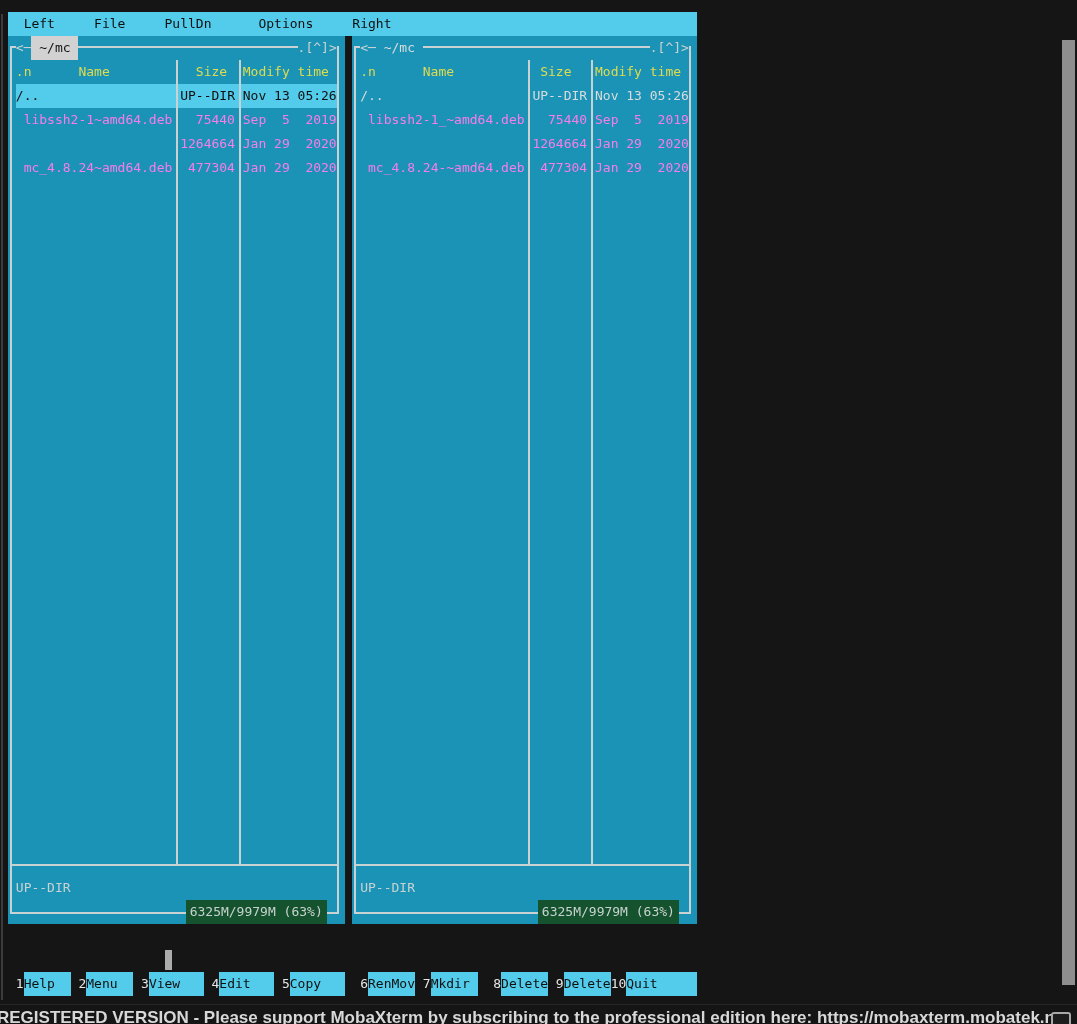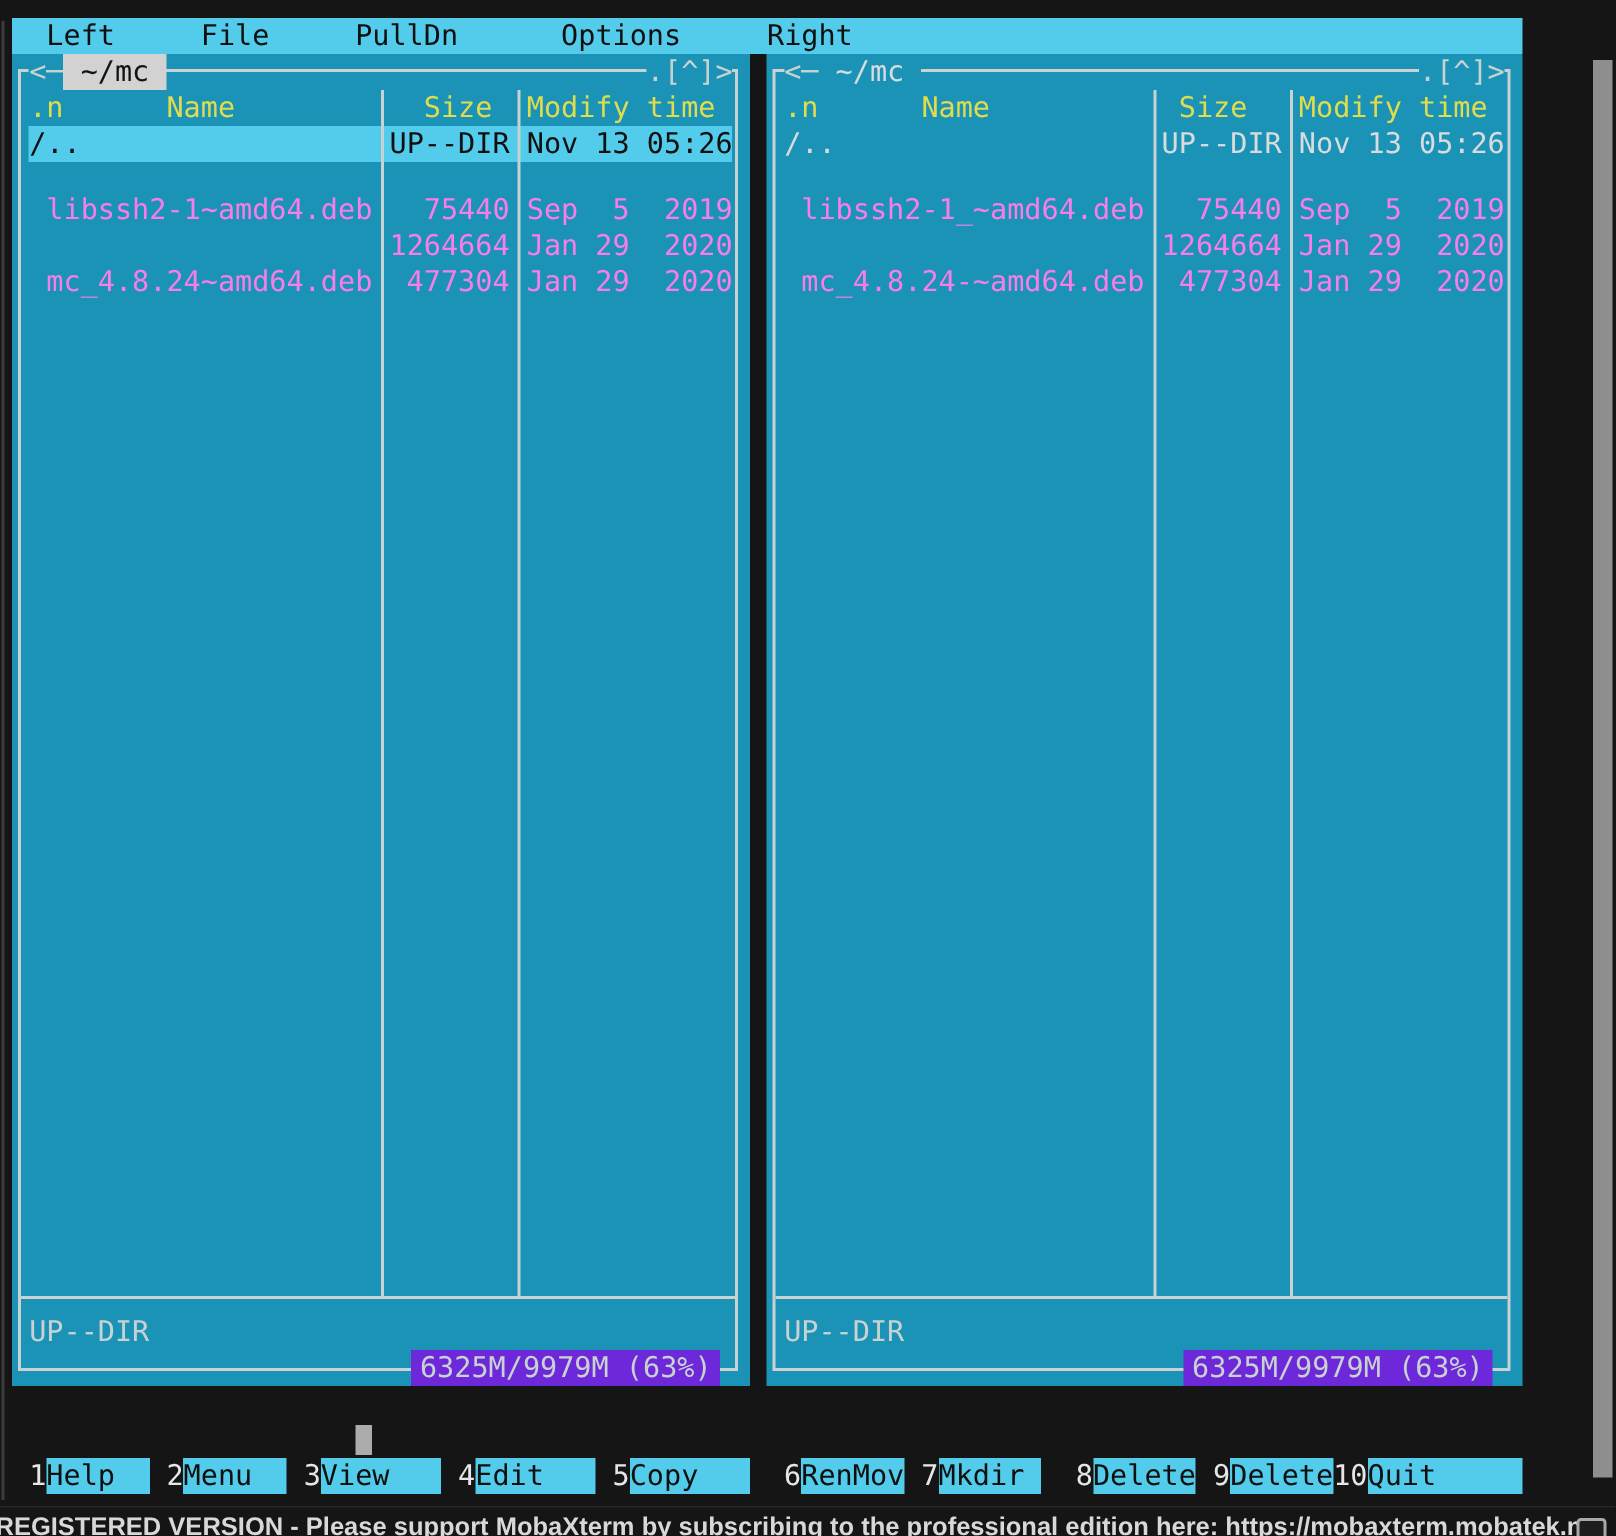--- a/index.html
+++ b/index.html
@@ -5,21 +5,21 @@
   html,body{margin:0;padding:0;}
   body{
     width:1077px;height:1024px;position:relative;overflow:hidden;
     background:#151515;
     font-family:"DejaVu Sans Mono",monospace;
   }
   .screen{position:absolute;inset:0;}
   .edge-line{position:absolute;left:1px;top:14px;width:2px;height:986px;background:#3c3c3c;}
   .term{
     position:absolute;left:8px;top:0;width:1041px;height:1000px;
-    font-size:19px;line-height:24px;color:#e6e6e6;
+    font-size:13px;line-height:24px;color:#e6e6e6;
   }
   .a{position:absolute;white-space:pre;height:24px;}
   .menubar{position:absolute;left:0;top:12px;width:88ch;height:24px;background:#53cbea;}
   .menu-item{position:absolute;top:0;height:24px;color:#101010;white-space:pre;}
   .pbg{position:absolute;top:36px;height:888px;background:#1b93b6;}
   .pbg-l{left:0;width:43ch;}
   .pbg-r{left:44ch;width:44ch;}
   .pbox{
     position:absolute;top:46px;height:868px;box-sizing:border-box;
     border:2px solid #c9d2d2;
@@ -34,26 +34,26 @@
   .minisep{position:absolute;left:0;right:0;top:816px;height:2px;background:#c9d2d2;}
   .row{position:absolute;left:0;right:0;height:24px;}
   .rowsel-bg{position:absolute;left:0.5ch;width:41ch;top:0;height:24px;background:#53cbea;}
   .cell{position:absolute;white-space:pre;height:24px;}
   .c-name{left:0.5ch;width:20ch;}
   .c-size{left:21.5ch;width:7ch;text-align:right;}
   .c-date{left:29.5ch;width:12ch;}
   .r-name{left:0.5ch;width:21ch;}
   .r-size{left:22.5ch;width:7ch;text-align:right;}
   .r-date{left:30.5ch;width:12ch;}
-  .pink{color:#f97de9;margin-top:20px;}
+  .pink{color:#f97de9;}
   .wt{color:#d8dcdc;}
   .blk{color:#101010;}
   .mini{top:828px;left:0.5ch;color:#c9d2d2;}
   .free{
-    top:852px;right:10px;background:#6d28d9;color:#c9d2d2;
+    top:852px;right:10px;background:#14532d;color:#c9d2d2;
     padding:0 0.5ch;z-index:6;
   }
   .hintline{left:0;top:924px;color:#e6e6e6;}
   .promptline{left:0;top:948px;color:#e6e6e6;}
   .cursor{position:absolute;left:20ch;top:950px;width:1ch;height:20px;background:#acacac;}
   .fnum{top:972px;width:2ch;text-align:right;color:#e6e6e6;}
   .flabel{top:972px;background:#53cbea;color:#101010;}
   .scroll-thumb{position:absolute;left:1062px;top:40px;width:13px;height:945px;background:#8e8e8e;}
   .banner{position:absolute;left:0;top:1004px;width:1077px;height:20px;overflow:hidden;background:#151515;border-top:1px solid #262626;}
   .banner-text{

